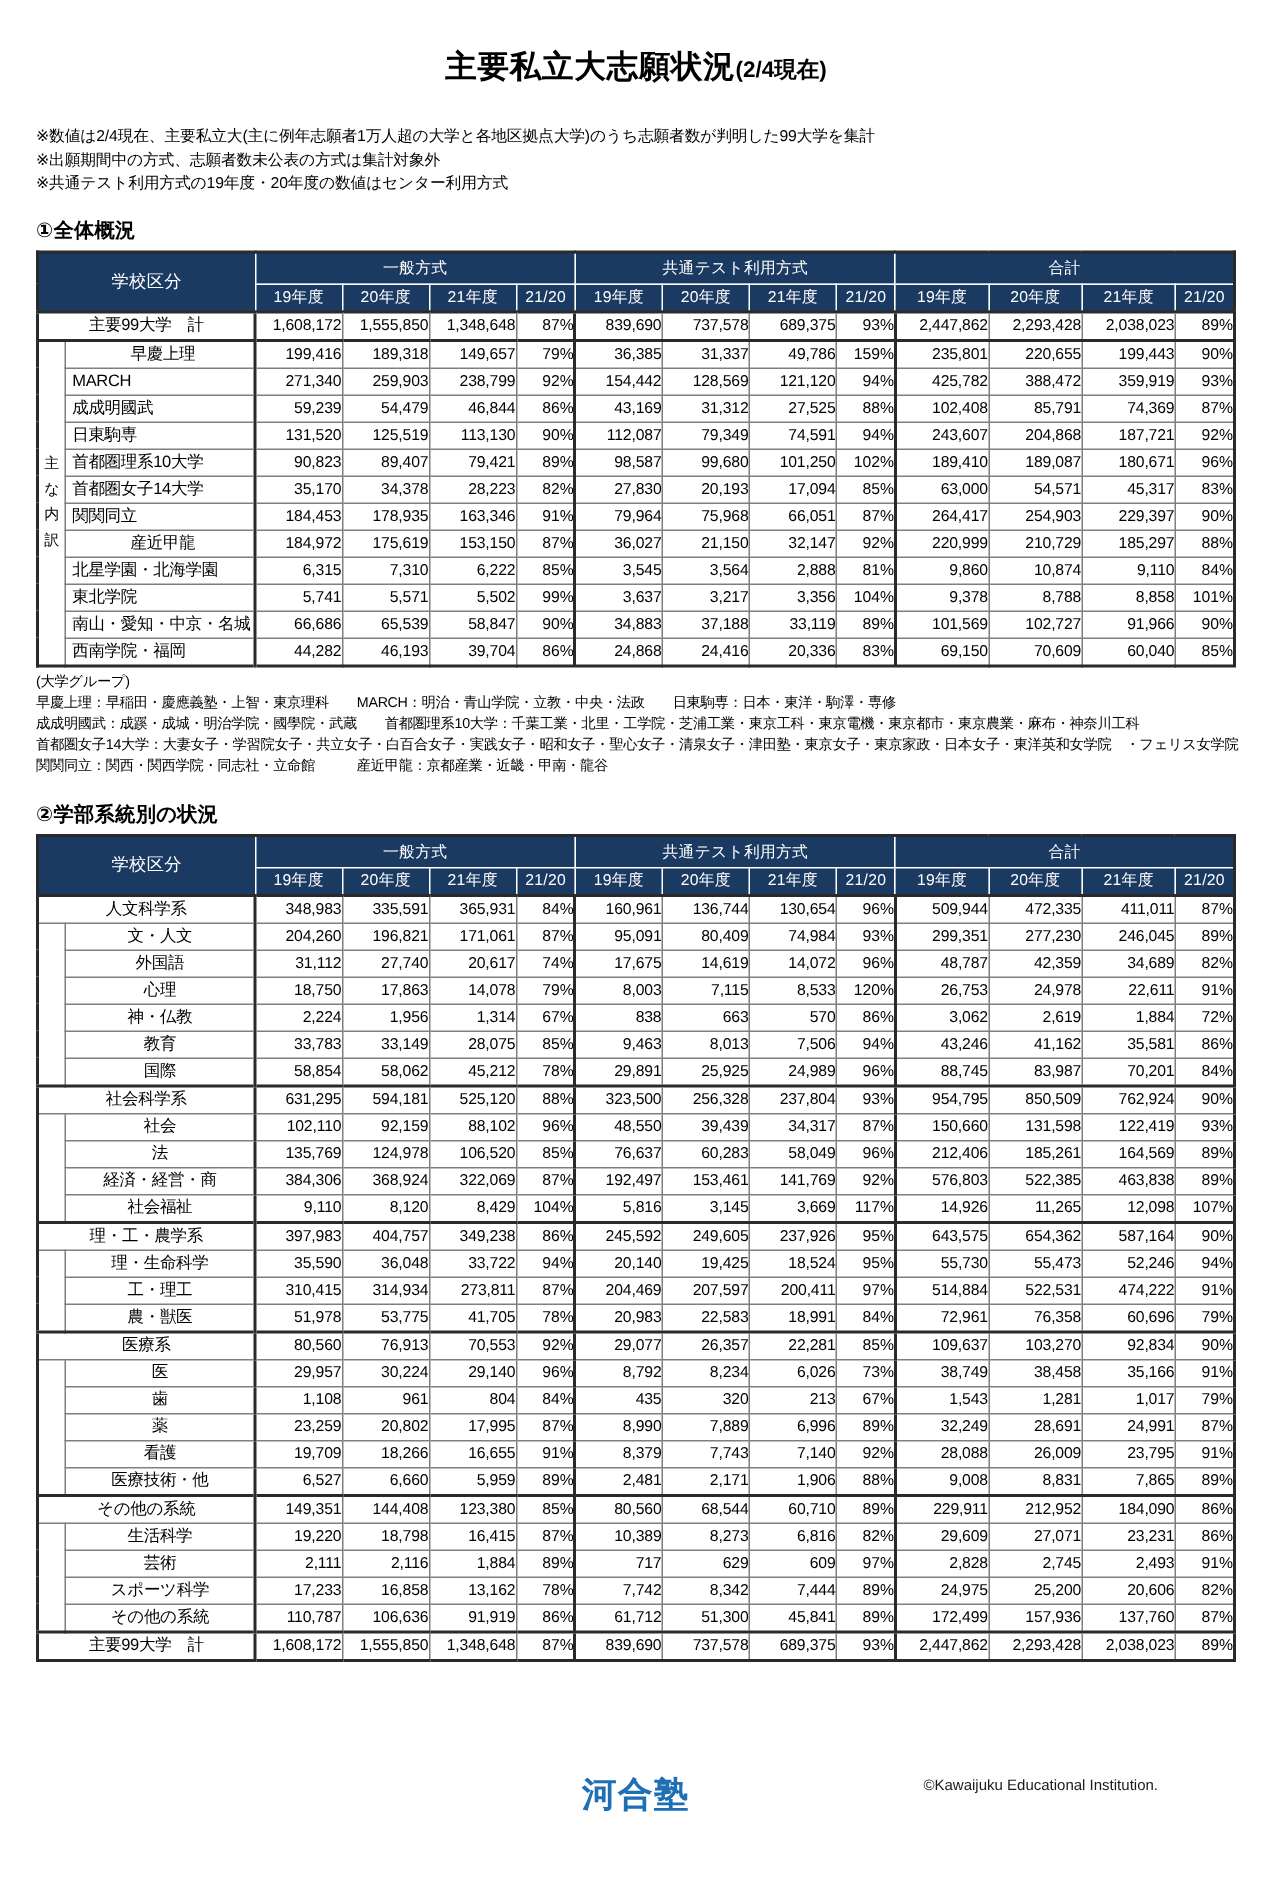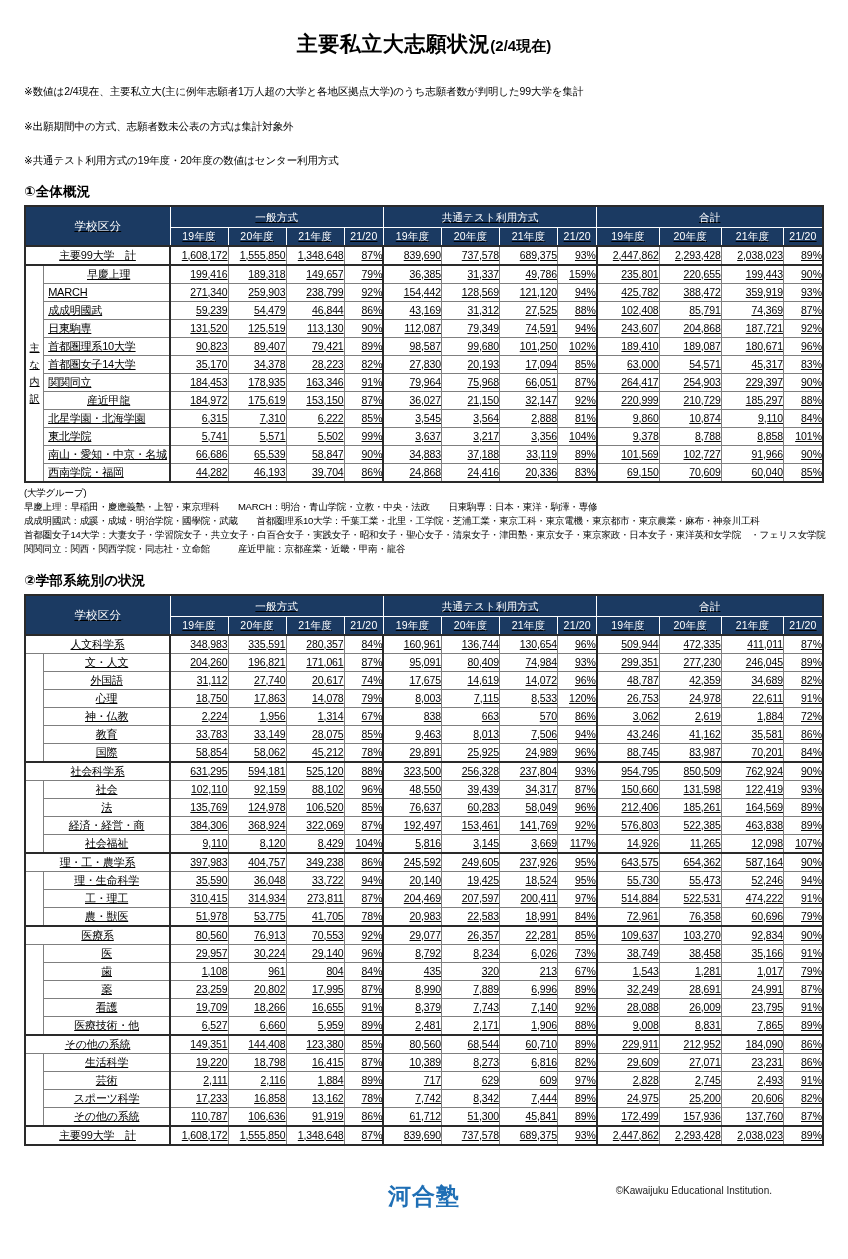--- a/index.html
+++ b/index.html
@@ -40,39 +40,38 @@
     letter-spacing: 0;
   }
 
   
   .notes {
     margin-top: 26px;
     font-size: 10.5px;
     line-height: 15.5px;
     letter-spacing: -0.1px;
   }
-  .notes div { white-space: nowrap; margin-top: 19px; }
+  .notes div { white-space: nowrap; }
 
   
   .section-heading {
     font-size: 13.5px;
     font-weight: bold;
     margin-top: 14px;
     margin-bottom: 4px;
     letter-spacing: 0.2px;
   }
   .section-heading.second { margin-top: 16px; }
 
   
   table.dtable {
     border-collapse: collapse;
     width: 800px;
     table-layout: fixed;
     font-size: 10.5px;
-    text-decoration: underline;
   }
   table.dtable th, table.dtable td {
     border: 1px solid #7f7f7f;
     padding: 0;
     height: 17px;
     line-height: 17px;
     box-sizing: border-box;
   }
   
   table.dtable thead th {
@@ -484,21 +483,21 @@
         <th>20年度</th>
         <th>21年度</th>
         <th>21/20</th>
       </tr>
     </thead>
     <tbody id="tbody-s2">
         <tr class="grp-top">
           <td class="name lv0 bold-left" colspan="2">人文科学系</td>
           <td class="num divL">348,983</td>
           <td class="num">335,591</td>
-          <td class="num">280,357</td>
+          <td class="num">365,931</td>
           <td class="pct">84%</td>
           <td class="num divL">160,961</td>
           <td class="num">136,744</td>
           <td class="num">130,654</td>
           <td class="pct">96%</td>
           <td class="num divL">509,944</td>
           <td class="num">472,335</td>
           <td class="num">411,011</td>
           <td class="pct divR">87%</td>
         </tr>

